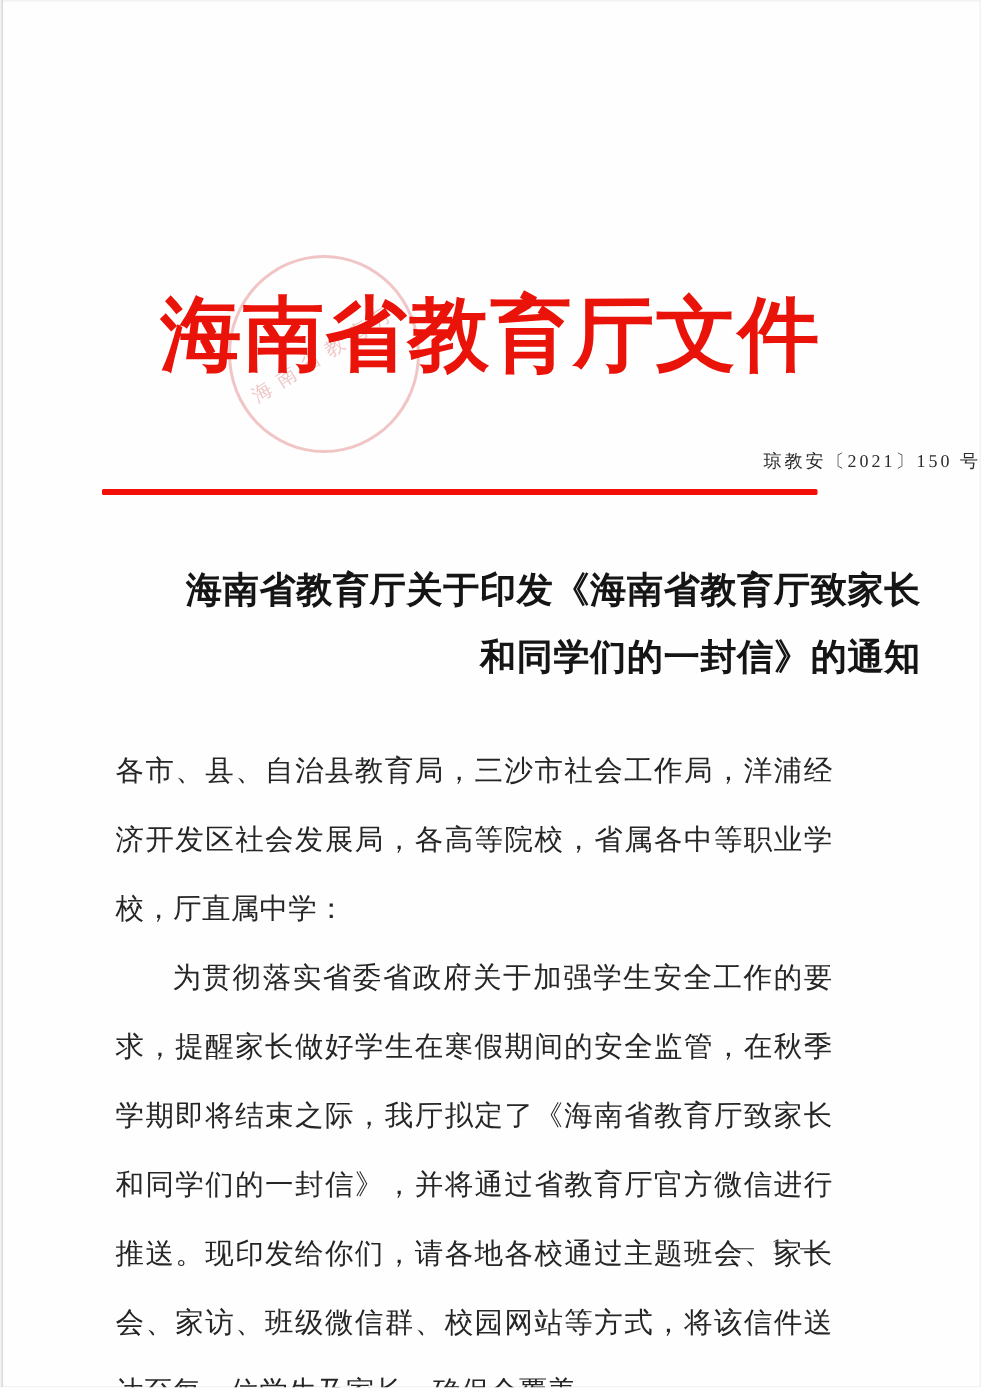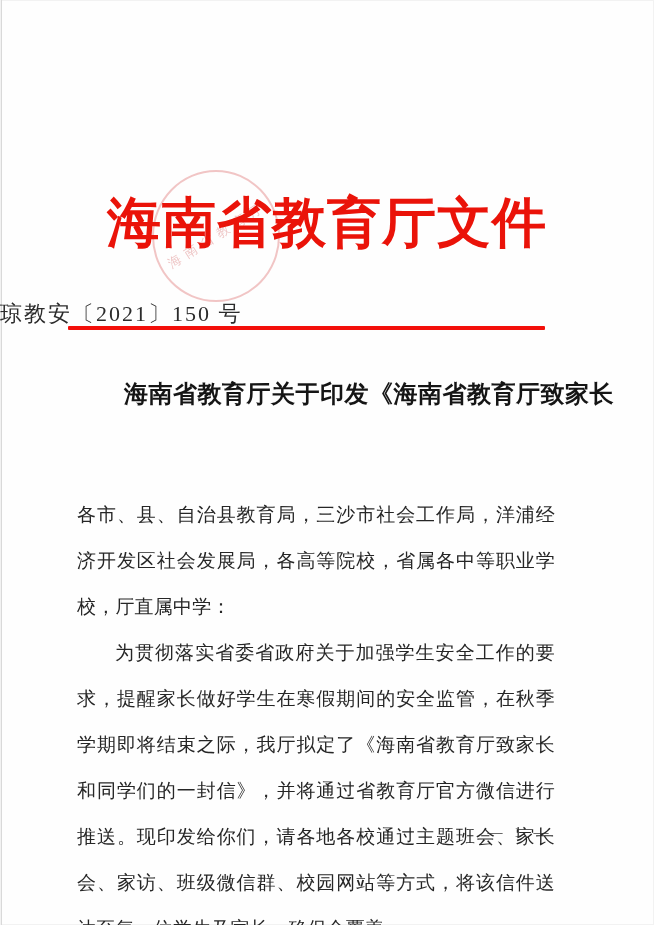--- a/index.html
+++ b/index.html
@@ -61,22 +61,22 @@
     font-weight: bold;
     color: #ea1309;
     letter-spacing: 1px;
   }
 
   .doc-number {
     position: absolute;
     left: 0;
     top: 299px;
     width: 100%;
-    text-align: left;
-    font-size: 22px;
+    text-align: right;
+    font-size: 12px;
     color: #2b2b2b;
     letter-spacing: 2px;
   }
 
   .red-rule {
     position: absolute;
     left: 68px;
     top: 326px;
     width: 477px;
     height: 4px;
@@ -141,20 +141,21 @@
   </div>
 
   <h1 class="agency-title">海南省教育厅文件</h1>
 
   <div class="doc-number">琼教安〔2021〕150 号</div>
 
   <div class="red-rule"></div>
 
   <h2 class="notice-title">
     <div>海南省教育厅关于印发《海南省教育厅致家长</div>
+    <div>和同学们的一封信》的通知</div>
   </h2>
 
   <div class="body-text">
     <p>各市、县、自治县教育局，三沙市社会工作局，洋浦经济开发区社会发展局，各高等院校，省属各中等职业学校，厅直属中学：</p>
     <p class="indented">为贯彻落实省委省政府关于加强学生安全工作的要求，提醒家长做好学生在寒假期间的安全监管，在秋季学期即将结束之际，我厅拟定了《海南省教育厅致家长和同学们的一封信》，并将通过省教育厅官方微信进行推送。现印发给你们，请各地各校通过主题班会、家长会、家访、班级微信群、校园网站等方式，将该信件送达至每一位学生及家长，确保全覆盖。</p>
   </div>
 
   <div class="page-number">— 1 —</div>
 
 </div>

